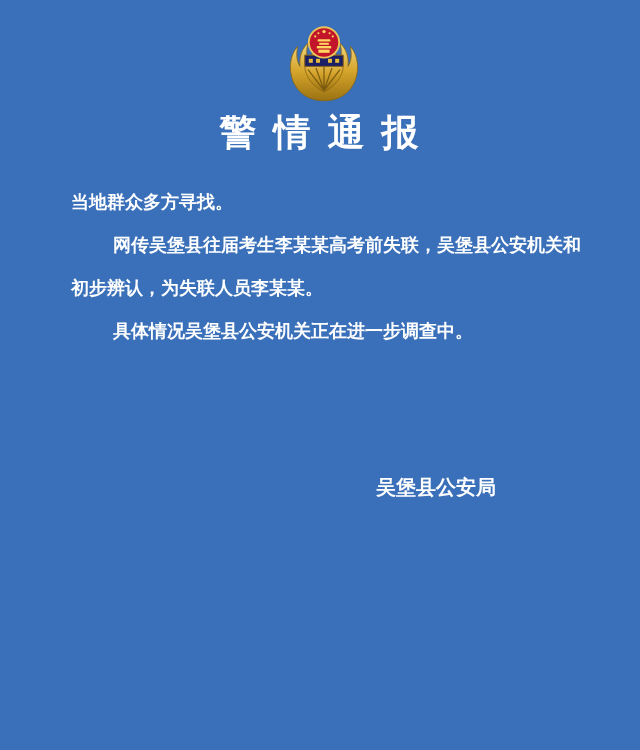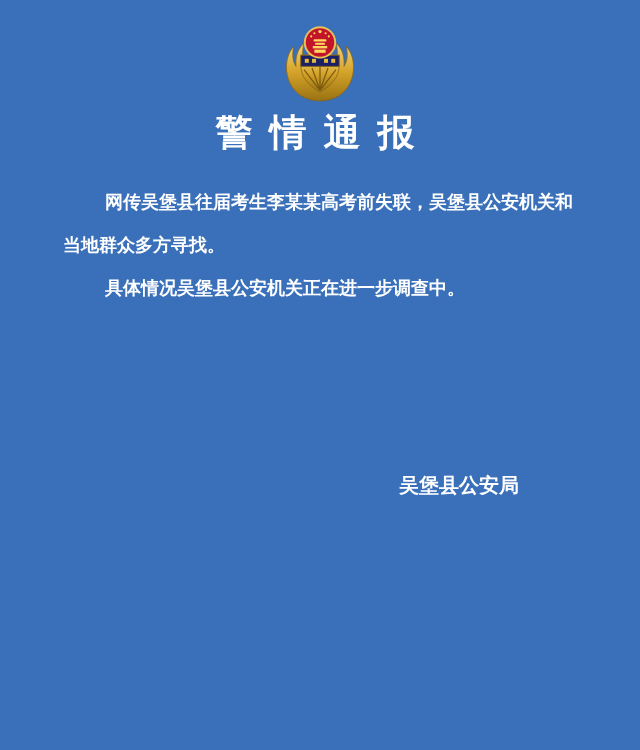--- a/index.html
+++ b/index.html
@@ -7,20 +7,21 @@
       width: 640px; height: 750px;
       background: #3a70b9;
       font-family: "DejaVu Sans", "Liberation Sans", sans-serif;
       position: relative;
       overflow: hidden;
     }
     .notice {
       position: absolute; inset: 0;
       color: #ffffff;
       font-weight: bold;
+      margin-left: 8px;
     }
     .emblem {
       position: absolute;
       top: 20px; left: 50%;
       transform: translateX(-50%);
       width: 80px; height: 84px;
     }
     .title {
       position: absolute;
       top: 111px; left: 0; width: 100%;
@@ -37,26 +38,25 @@
       font-size: 18px;
     }
     .line {
       height: 43px;
       line-height: 43px;
       white-space: nowrap;
     }
     .indent { padding-left: 42px; }
     .signature-block {
       position: absolute;
-      top: 467px; right: 121px;
+      top: 467px; right: 144px;
       text-align: left;
       font-size: 20px;
       line-height: 40px;
       white-space: nowrap;
-      font-family: Liberation Mono, monospace;
     }
   </style>
 </head>
 <body style="background: rgb(58, 112, 185);">
 
 <div class="notice" style="color: rgb(255, 255, 255);">
 
   <div class="emblem">
     <svg viewBox="0 0 100 105" width="80" height="84" aria-hidden="true">
       <defs>
@@ -91,22 +91,23 @@
       <rect x="42" y="24" width="16" height="3" rx="1" fill="#ffd75e"></rect>
       <rect x="44" y="28.5" width="12" height="2.5" fill="#ffd75e"></rect>
       <rect x="41" y="32.5" width="18" height="3" fill="#ffd75e"></rect>
       <rect x="43" y="37" width="14" height="4" fill="#ffd75e"></rect>
     </svg>
   </div>
 
   <div class="title">警情通报</div>
 
   <div class="body-text">
+    <div class="line">当地群众多方寻找。</div>
     <div class="line indent">网传吴堡县往届考生李某某高考前失联，吴堡县公安机关和</div>
-    <div class="line">当地群众多方寻找。</div>
+    <div class="line">初步辨认，为失联人员李某某。</div>
     <div class="line indent">具体情况吴堡县公安机关正在进一步调查中。</div>
   </div>
 
   <div class="signature-block">
     <div>吴堡县公安局</div>
   </div>
 
 </div>
 
 </body></html>

